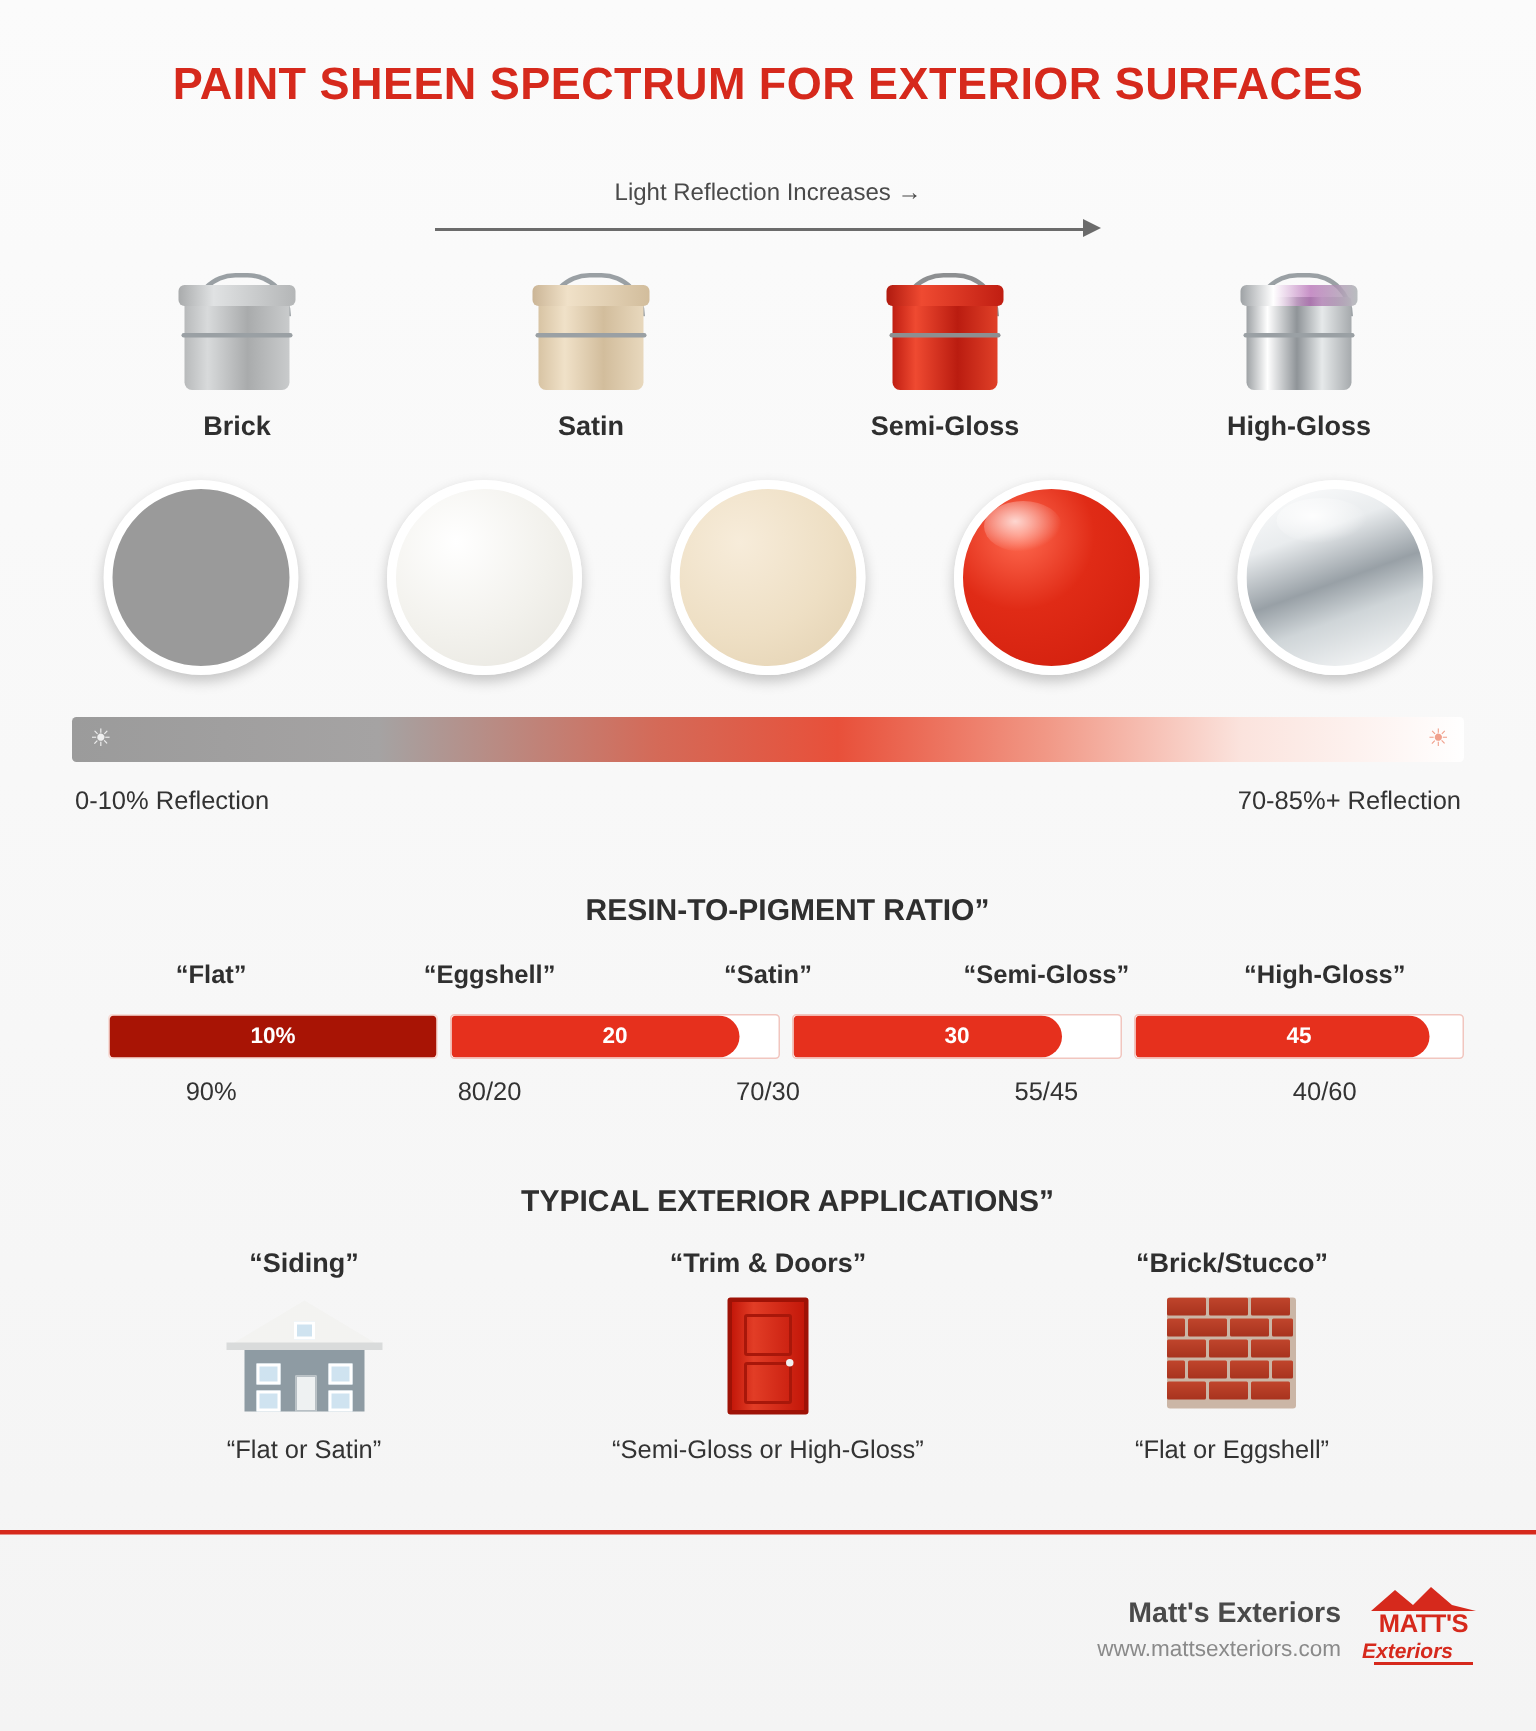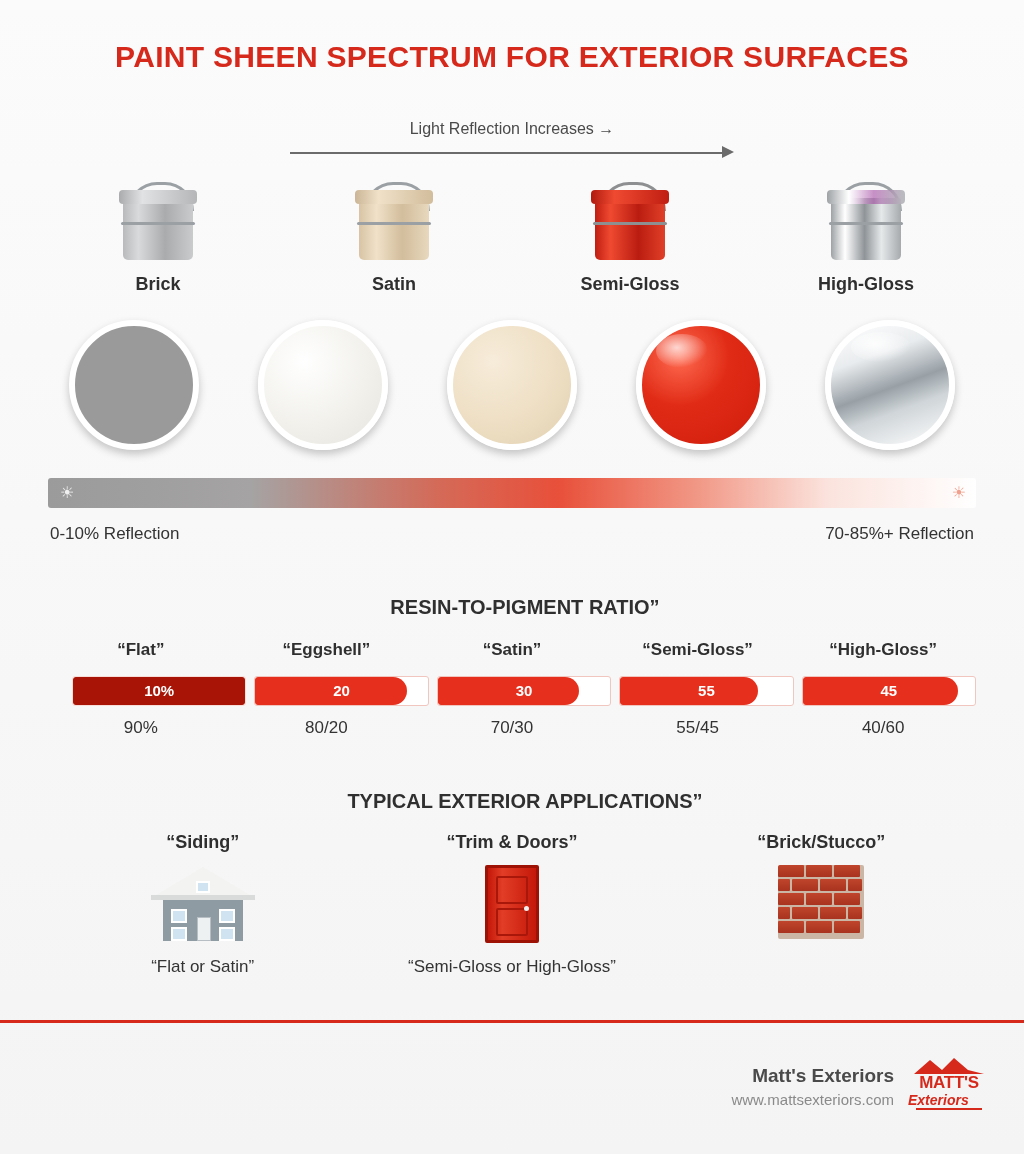--- a/index.html
+++ b/index.html
@@ -597,24 +597,20 @@
       <div class="ratio-fill" style="width: 100%;"></div>
       <div class="ratio-val">10%</div>
     </div>
     <div class="ratio-bar">
       <div class="ratio-fill" style="width: 88%;"></div>
       <div class="ratio-val">20</div>
     </div>
     <div class="ratio-bar">
       <div class="ratio-fill" style="width: 82%;"></div>
       <div class="ratio-val">30</div>
-    </div>
-    <div class="ratio-bar">
-      <div class="ratio-fill" style="width: 80%;"></div>
-      <div class="ratio-val">55</div>
     </div>
     <div class="ratio-bar">
       <div class="ratio-fill" style="width: 90%;"></div>
       <div class="ratio-val">45</div>
     </div>
   </div>
 
   <div class="ratio-sub">
     <div class="cell">90%</div>
     <div class="cell">80/20</div>
@@ -683,20 +679,21 @@
               <div class="brick-unit" style="width: 26px;"></div>
               <div class="brick-unit" style="width: 14px;"></div>
             </div>
             <div class="brick-row">
               <div class="brick-unit" style="width: 26px;"></div>
               <div class="brick-unit" style="width: 26px;"></div>
               <div class="brick-unit" style="width: 26px;"></div>
             </div>
           </div>
       </div>
+      <div class="app-caption">“Flat or Eggshell”</div>
     </div>
 
   </div>
 
   <div class="footer-rule"></div>
   <div class="footer">
     <div class="footer-text">
       <div class="footer-name">Matt's Exteriors</div>
       <div class="footer-url">www.mattsexteriors.com</div>
     </div>

